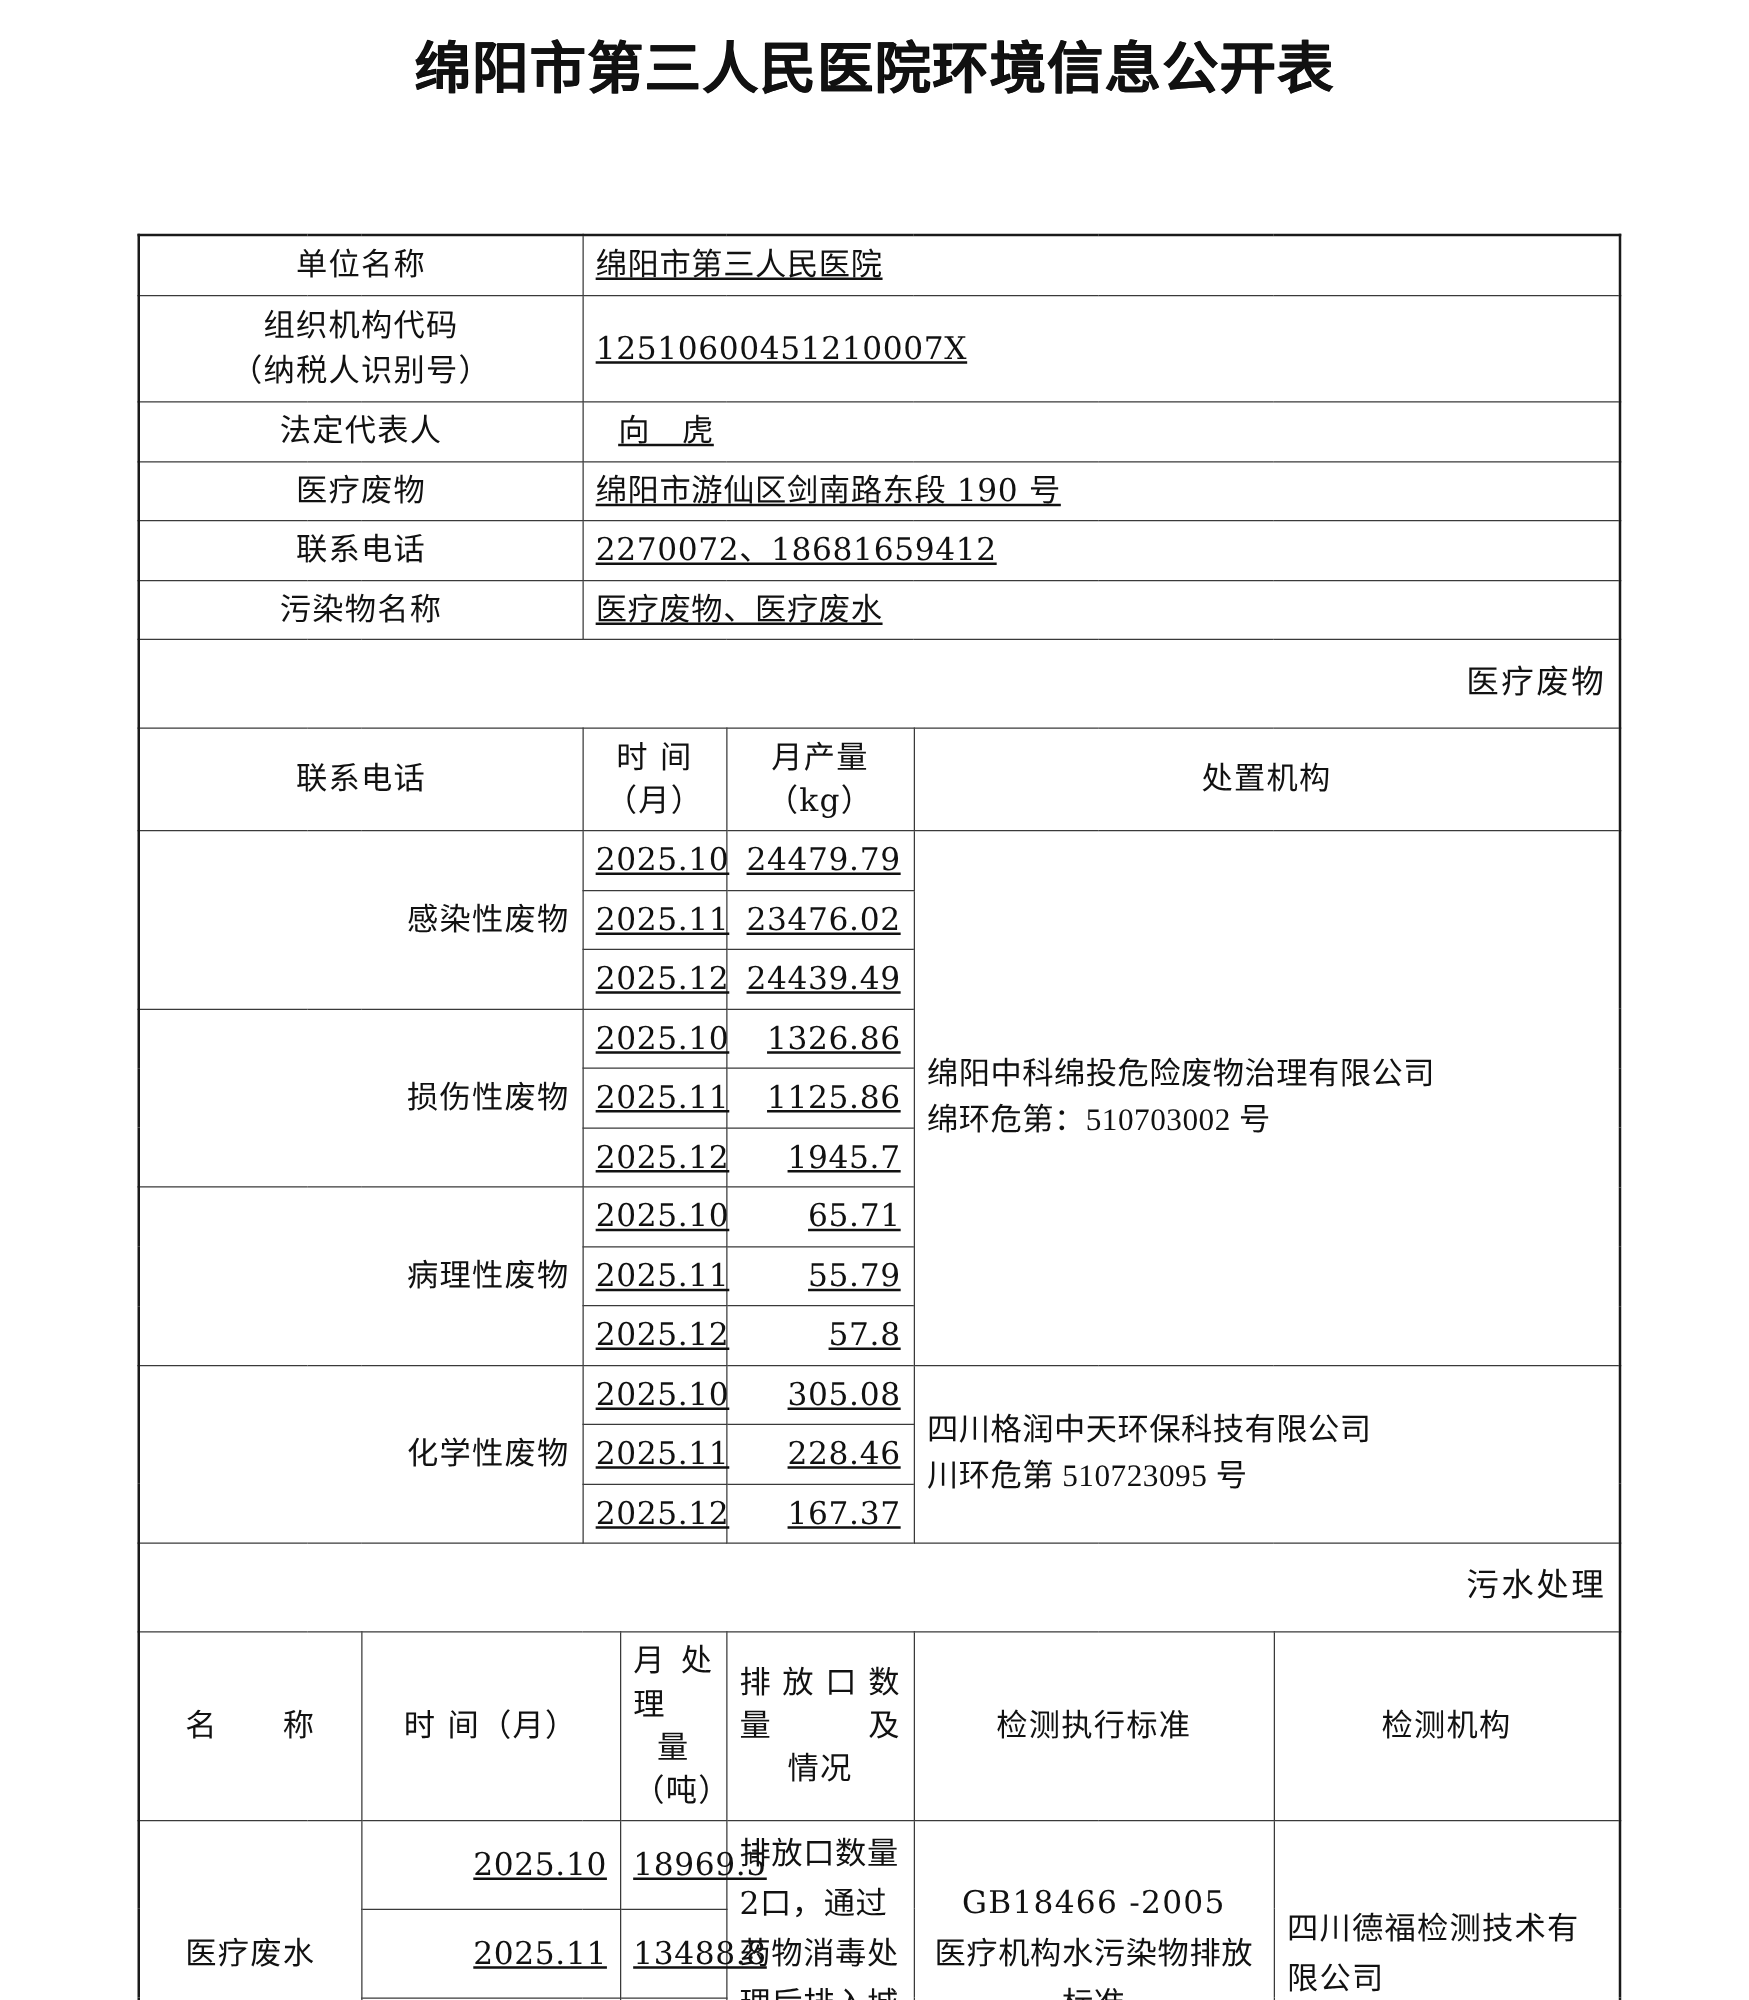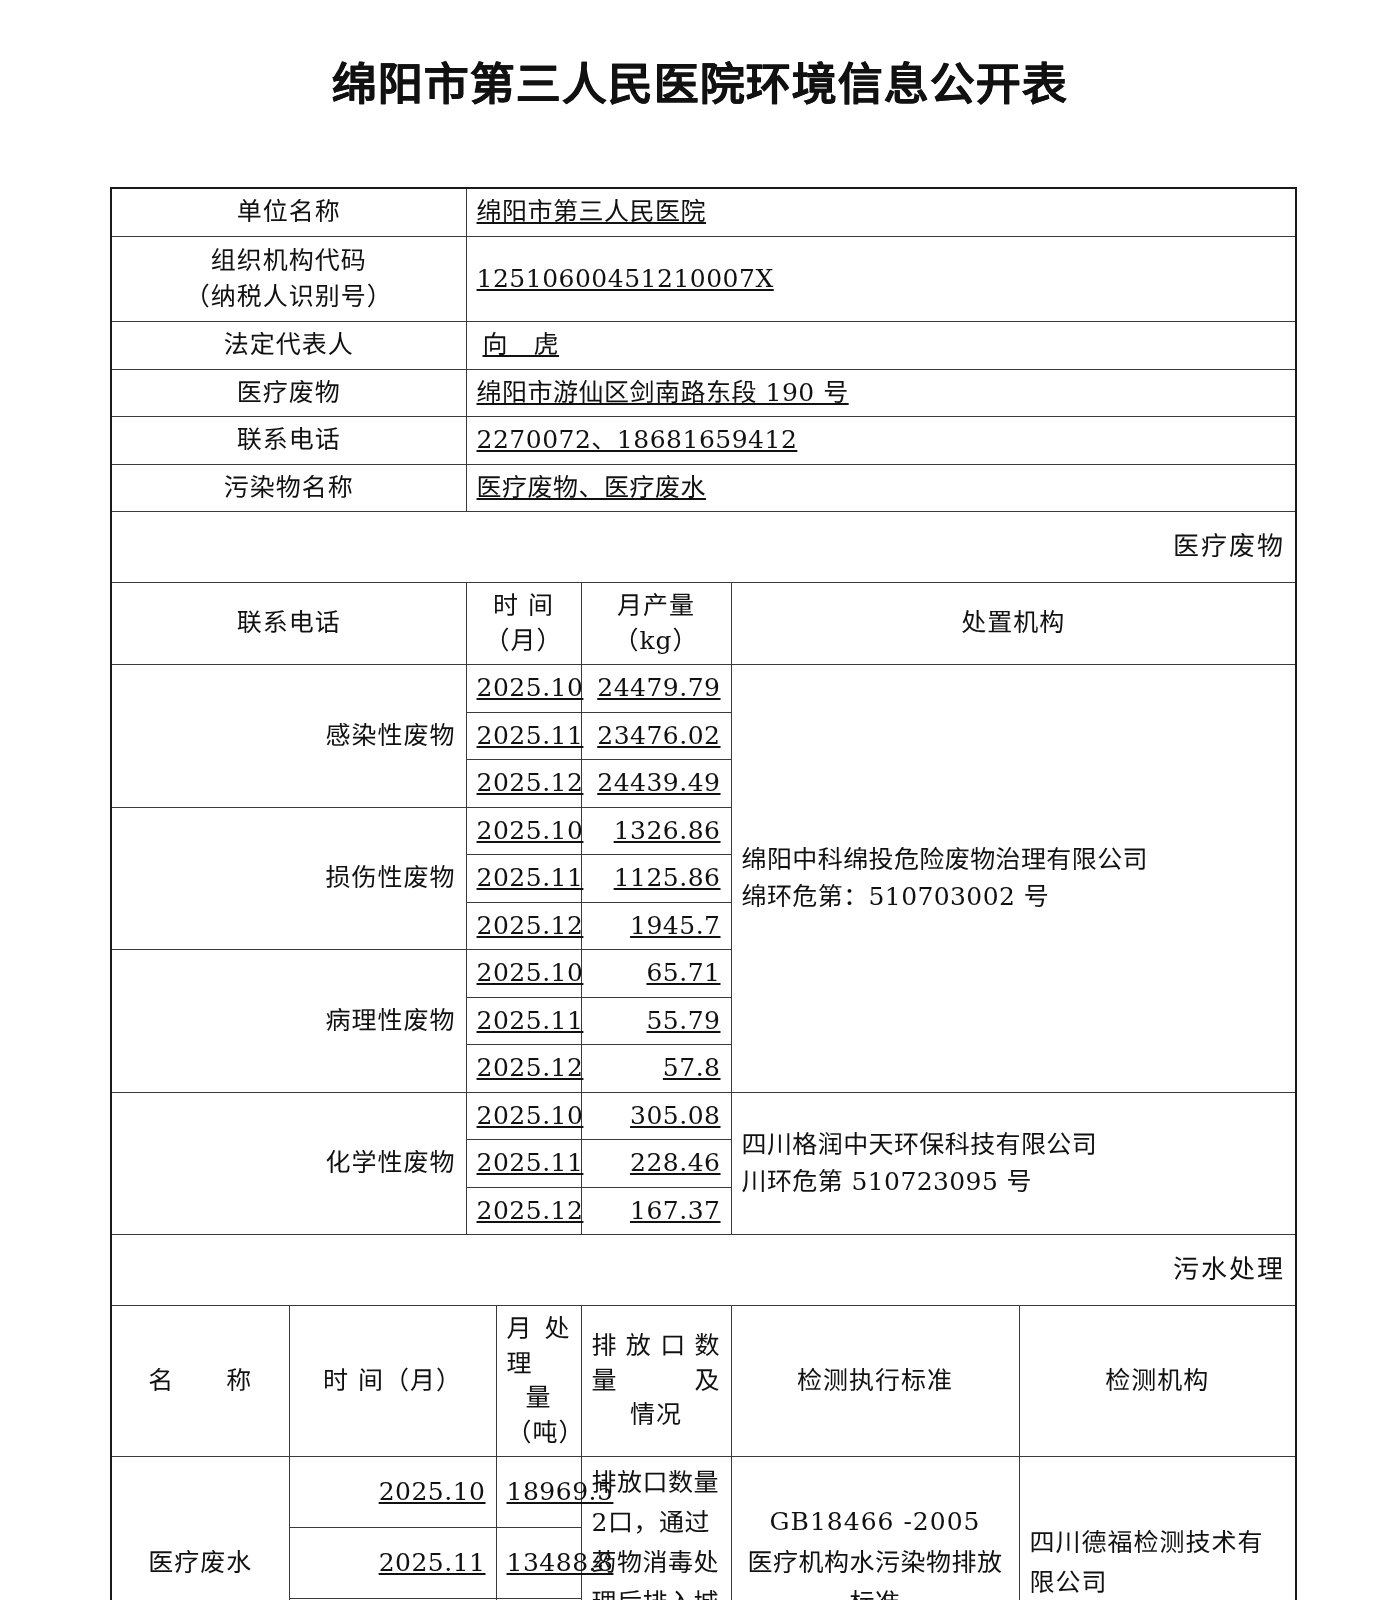--- a/index.html
+++ b/index.html
@@ -22,21 +22,21 @@
     box-sizing: border-box;
   }
   .doc-title {
     text-align: center;
     font-family: "DejaVu Serif", "Liberation Serif", serif;
     font-weight: bold;
     font-size: 45px;
     letter-spacing: 1px;
     line-height: 1.1;
     margin: 0;
-    padding-top: 60px;
+    padding-top: 30px;
     color: #111;
     text-shadow: 0.6px 0 0 #000;
   }
 
   table.main {
     position: absolute;
     left: 110px;
     top: 187px;
     width: 1185px;
     border-collapse: collapse;
@@ -60,21 +60,21 @@
   .label-cell {
     text-align: center;
     letter-spacing: 1px;
   }
   .val-cell {
     text-align: left;
     padding-left: 22px;
     letter-spacing: 0.5px;
     text-decoration: underline;
   }
-  .val-cell.indent-more { padding-left: 16px; }
+  .val-cell.indent-more { padding-left: 28px; }
 
   .section-title {
     text-align: right;
     font-size: 26px;
     letter-spacing: 2px;
     height: 58px;
   }
 
   .hdr {
     text-align: center;
@@ -92,21 +92,21 @@
     text-align: right;
     letter-spacing: 1px;
     margin-top: 16px;
   }
   .org-cell {
     text-align: left;
     padding-left: 18px;
     line-height: 1.5;
     letter-spacing: 0.4px;
   }
-  .org-cell div { white-space: normal; }
+  .org-cell div { white-space: normal; font-family: Liberation Serif, serif; }
 
   .ww-name {
     text-align: center;
     letter-spacing: 1px;
   }
   .ww-desc {
     text-align: left;
     padding-left: 12px;
     line-height: 1.6;
     letter-spacing: 0.5px;

